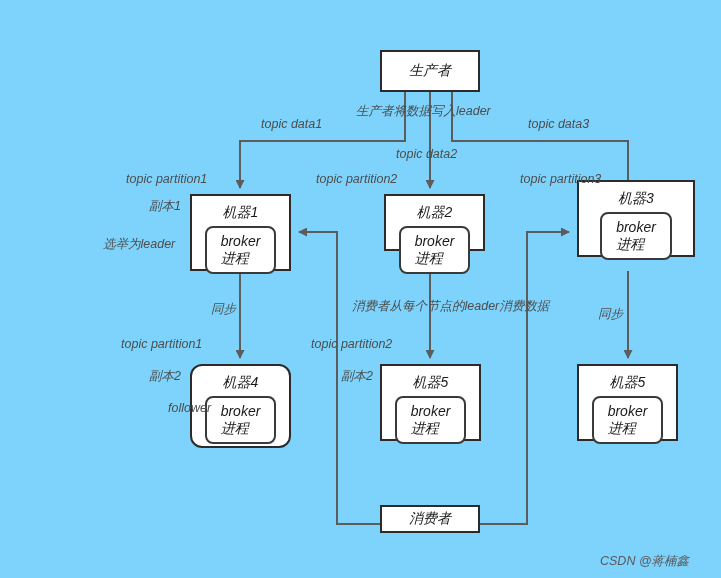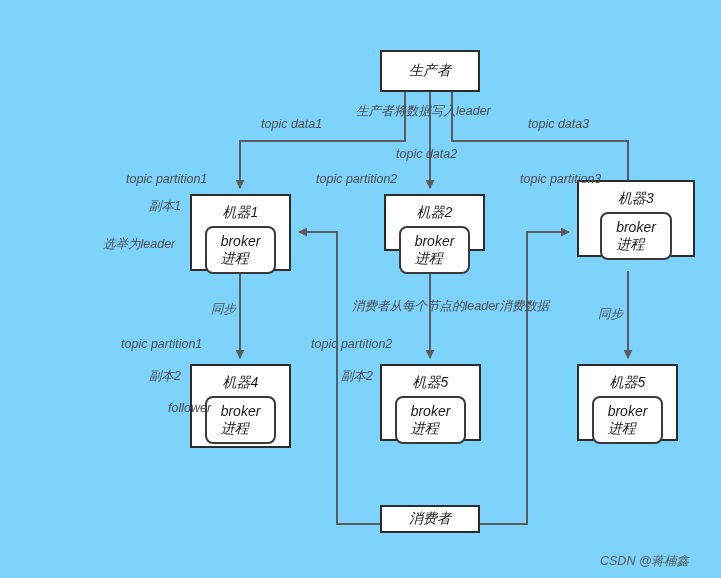--- a/index.html
+++ b/index.html
@@ -76,21 +76,21 @@
   </div>
 
   <div class="node" style="left:577px;top:180px;width:118px;height:77px;">
     <span class="node-title">机器3</span>
     <div class="proc">
       <span>broker</span><br>
       <span>进程</span>
     </div>
   </div>
 
-  <div class="node" style="left:190px;top:364px;width:101px;height:84px;">
+  <div class="node" style="left:190px;top:364px;width:101px;height:84px;border-radius:12px;">
     <span class="node-title">机器4</span>
     <div class="proc">
       <span>broker</span><br>
       <span>进程</span>
     </div>
   </div>
 
   <div class="node" style="left:380px;top:364px;width:101px;height:77px;">
     <span class="node-title">机器5</span>
     <div class="proc">

